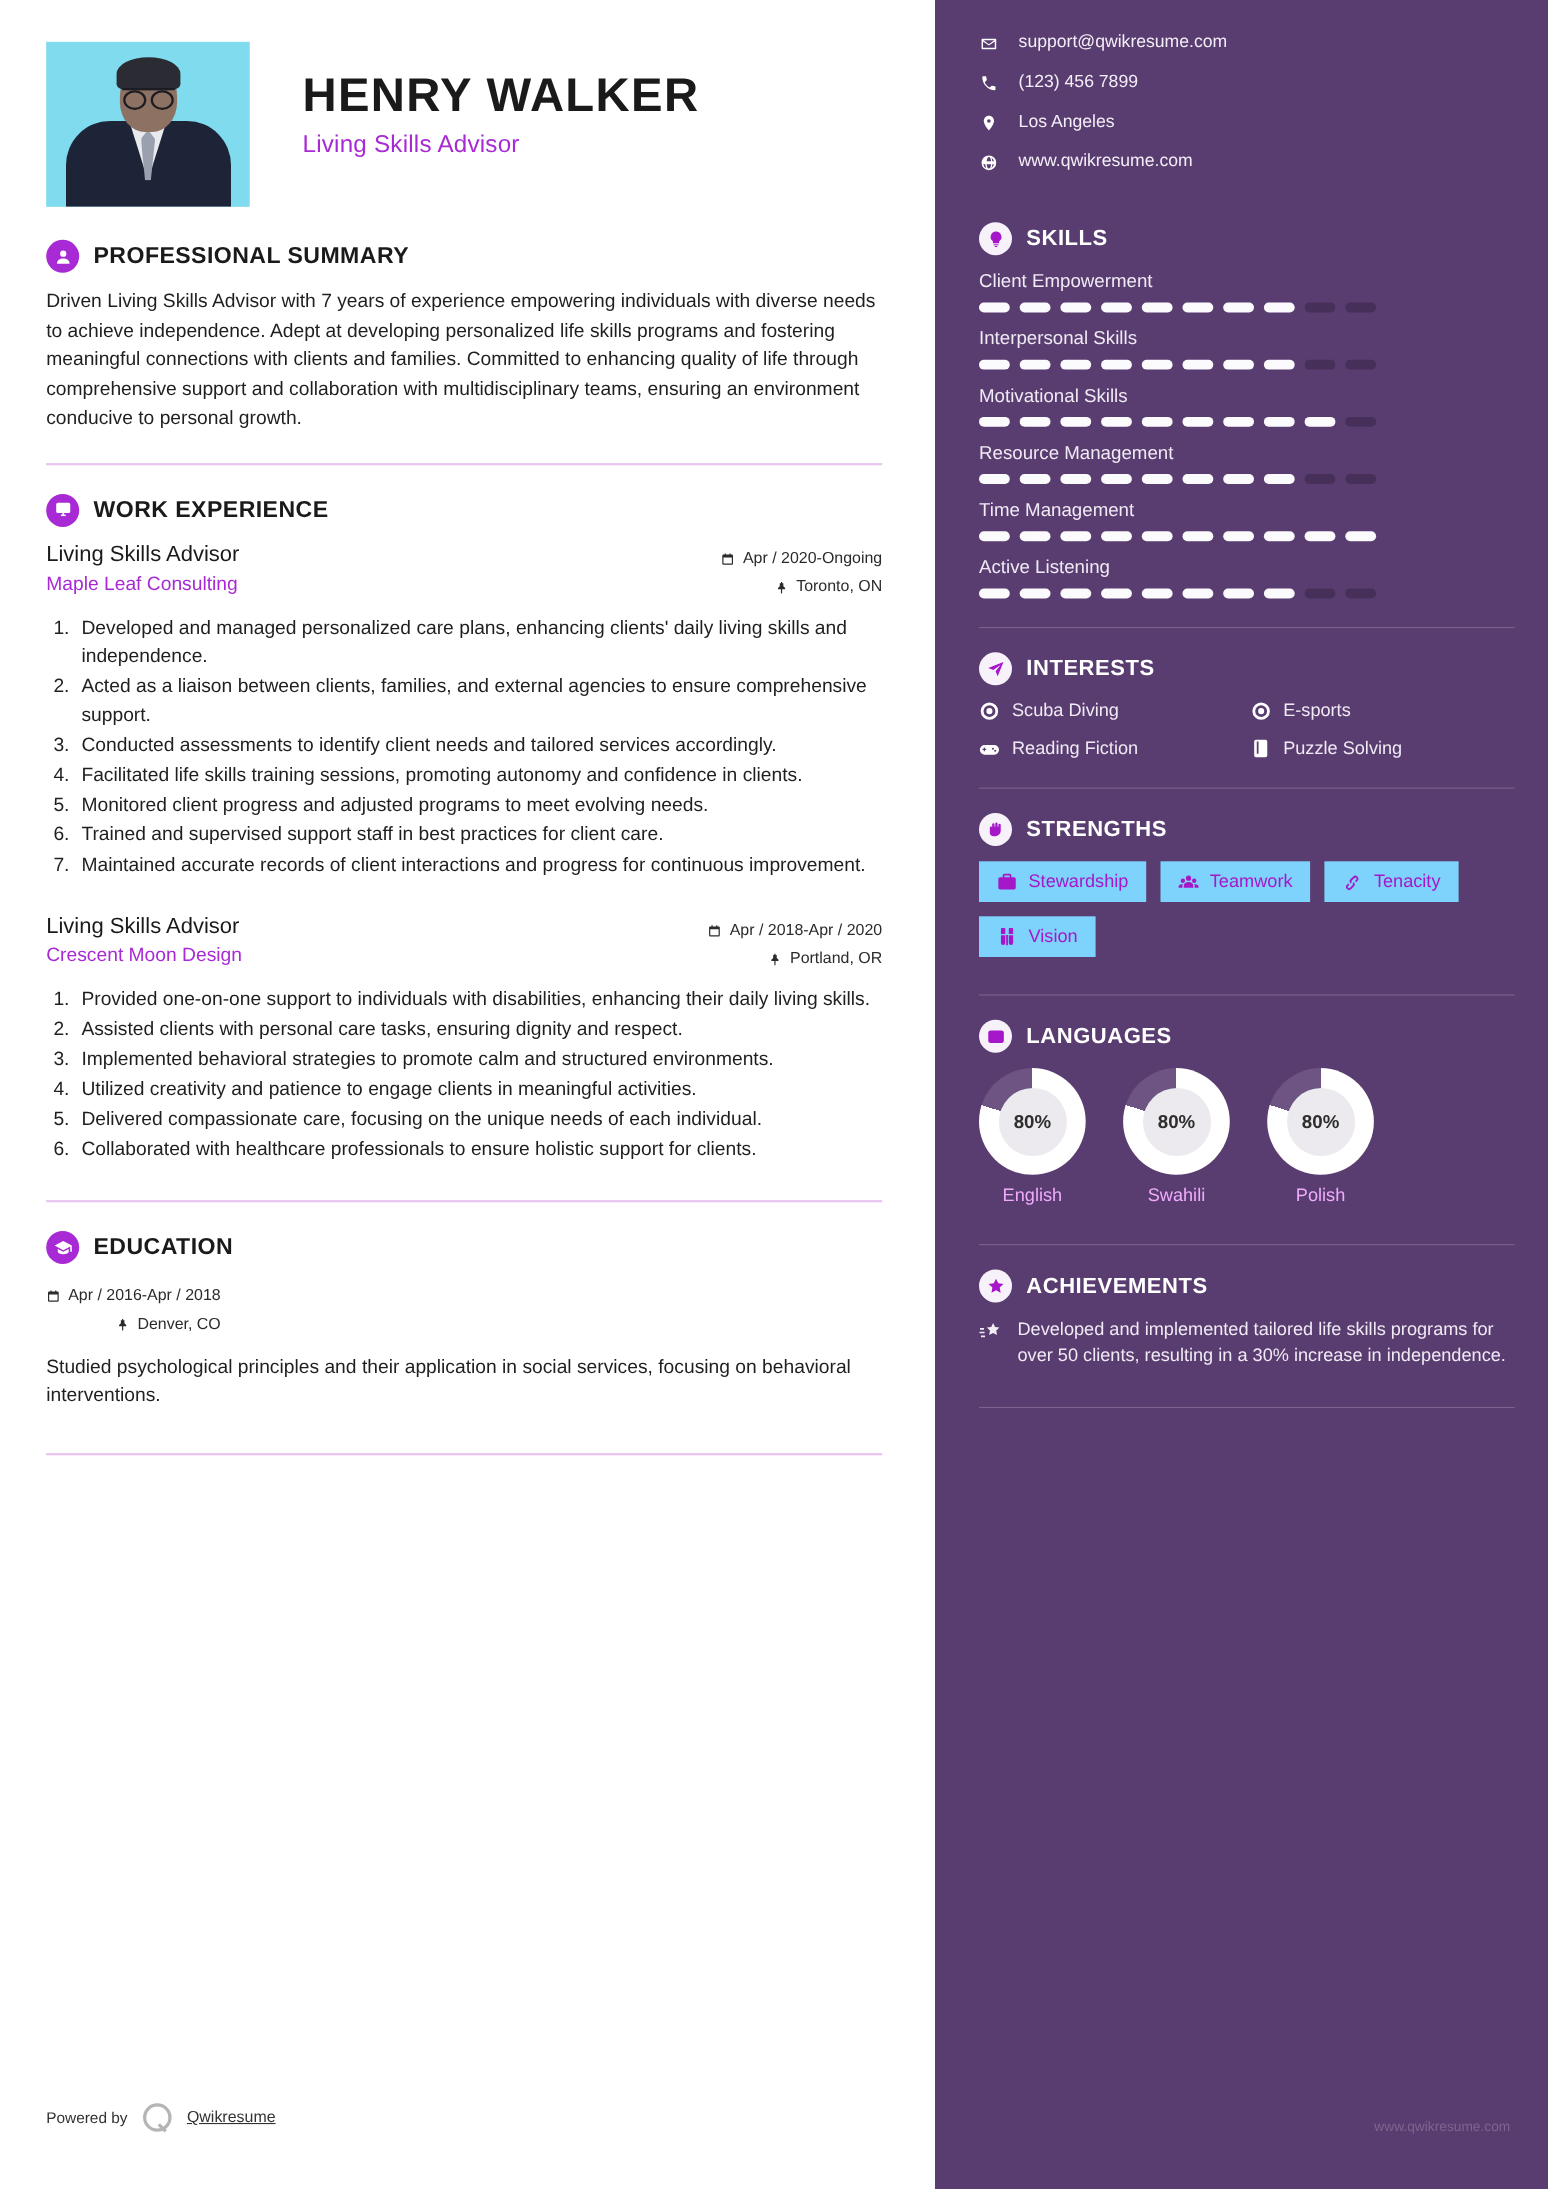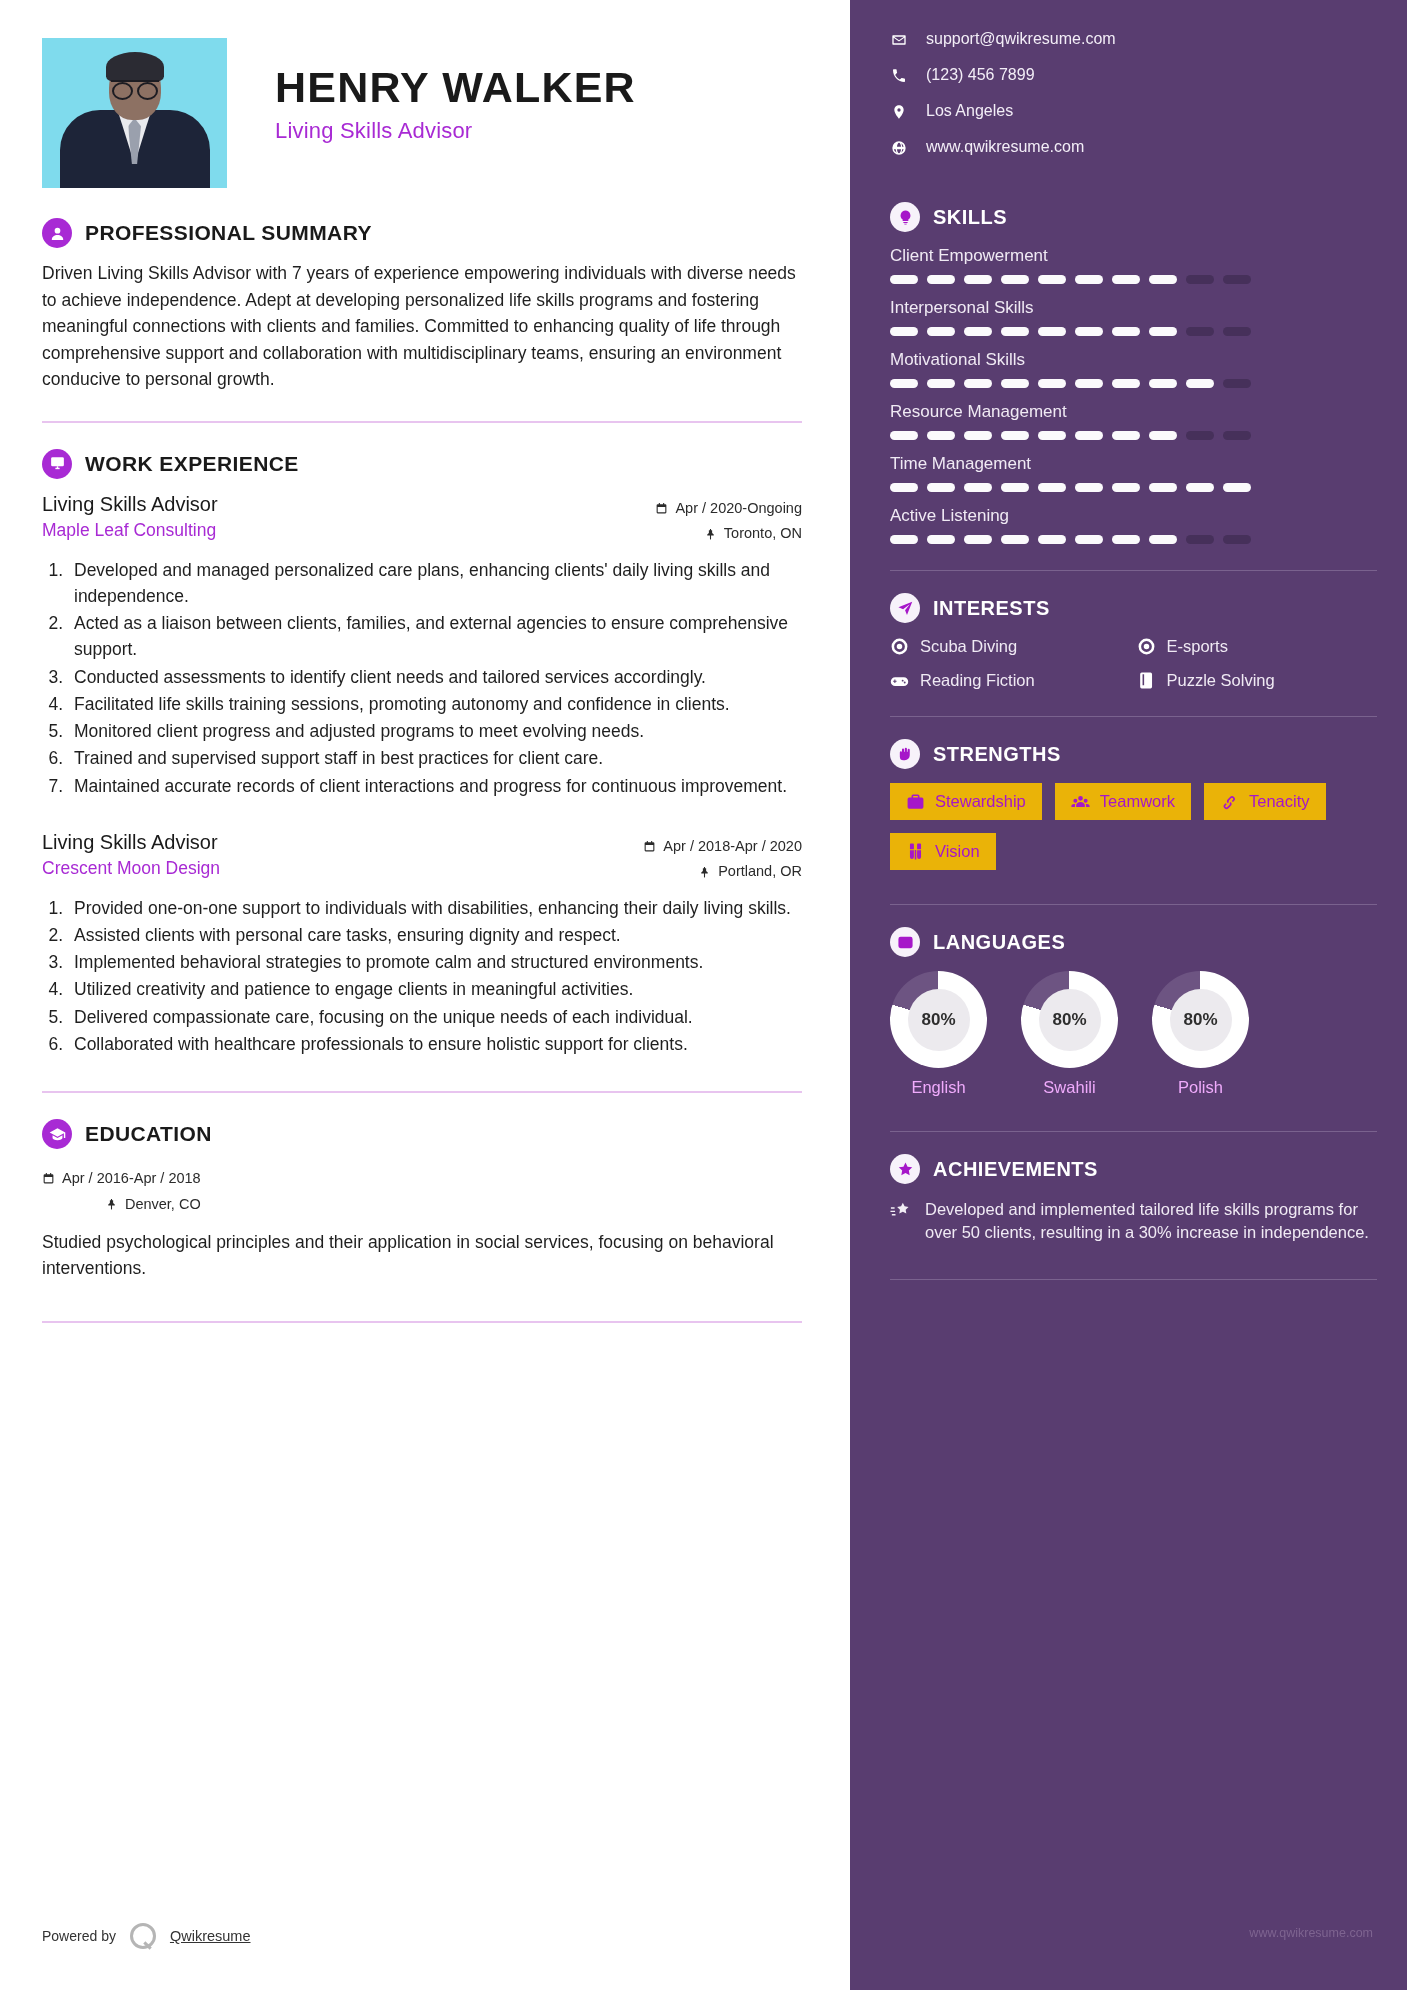--- a/index.html
+++ b/index.html
@@ -209,21 +209,21 @@
   .edu-desc {
     font-size: 17.5px;
     line-height: 1.5;
     color: #1f1f1f;
     margin-top: 12px;
   }
 
   .footer {
     position: absolute;
     left: 42px;
-    bottom: 41px;
+    bottom: 52px;
     display: flex;
     align-items: center;
     gap: 14px;
   }
   .footer .pb { font-size: 14px; color: #333; }
   .footer .qlogo {
     width: 26px; height: 26px;
     border: 3px solid #b5b5b5;
     border-radius: 50%;
     position: relative;
@@ -322,21 +322,21 @@
     color: #f0eaf4;
   }
   .interest svg { width: 19px; height: 19px; fill: #ffffff; flex-shrink: 0; }
 
   .strength-grid {
     display: flex;
     flex-wrap: wrap;
     gap: 13px;
   }
   .strength {
-    background: #eab308;
+    background: #7dd3fc;
     display: flex;
     align-items: center;
     gap: 10px;
     padding: 9px 16px;
     font-size: 16.5px;
     color: #a617c9;
     text-align: center;
   }
   .strength svg { width: 19px; height: 19px; fill: #a617c9; flex-shrink: 0; }
 

